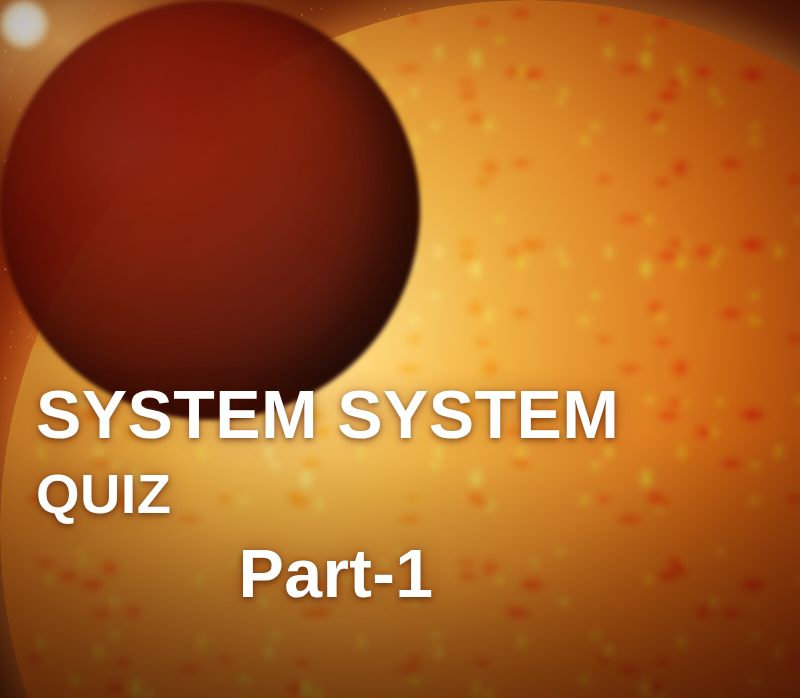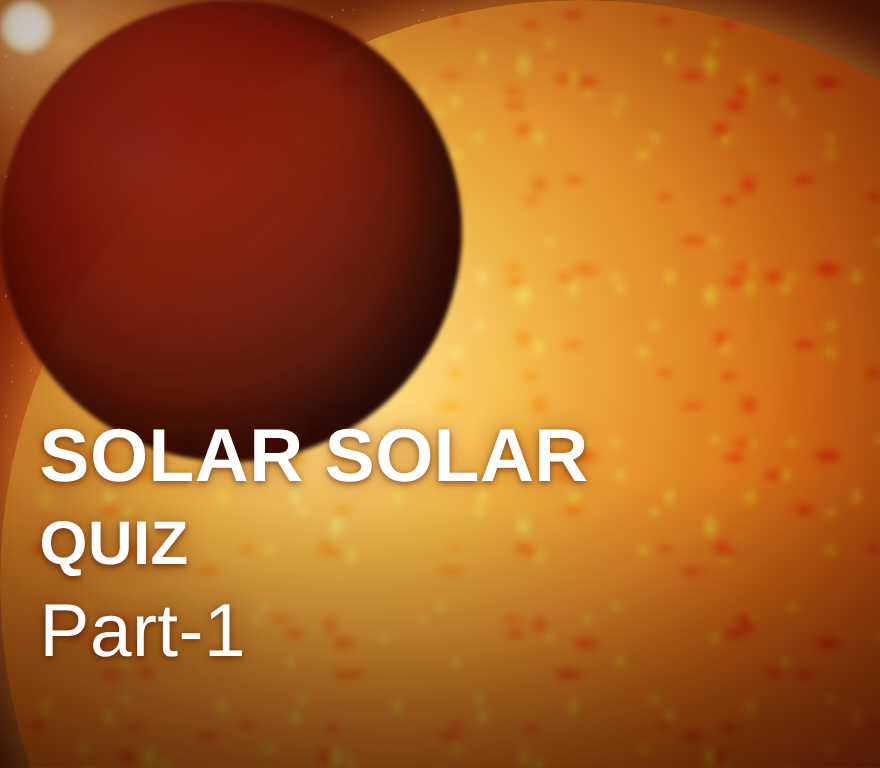--- a/index.html
+++ b/index.html
@@ -226,21 +226,21 @@
     letter-spacing: 0.4px;
     line-height: 0.96;
     margin: 0 0 8px 0;
     white-space: nowrap;
     text-shadow:
       0 2px 6px rgba(60,8,2,.55),
       0 0 22px rgba(120,24,4,.38);
   }
   #line-1 { font-size: 68px; }
   #line-2 { font-size: 56px; margin-top: 20px; }
-  #line-3 { font-size: 68px; margin-top: 20px; font-weight: 400; }
+  #line-3 { font-size: 68px; margin-top: 20px; font-weight: 700; text-align: center; }
 </style>
 </head>
 <body>
 
 <div id="stage">
 
   <div class="layer" id="base"></div>
 
   <div class="layer" id="nebula-band"></div>
   <div class="layer" id="nebula-glow2"></div>
@@ -258,18 +258,18 @@
 
   <div class="layer" id="star-halo"></div>
   <div class="layer" id="star-core"></div>
 
   <div class="layer" id="planet-shadow"></div>
   <div class="layer" id="planet"></div>
 
   <div class="layer" id="vignette"></div>
 
   <div id="title-block">
-    <div class="title-line" id="line-1">SOLAR SOLAR</div>
+    <div class="title-line" id="line-1">SYSTEM SYSTEM</div>
     <div class="title-line" id="line-2">QUIZ</div>
     <div class="title-line" id="line-3">Part-1</div>
   </div>
 
 </div>
 
 </body></html>

